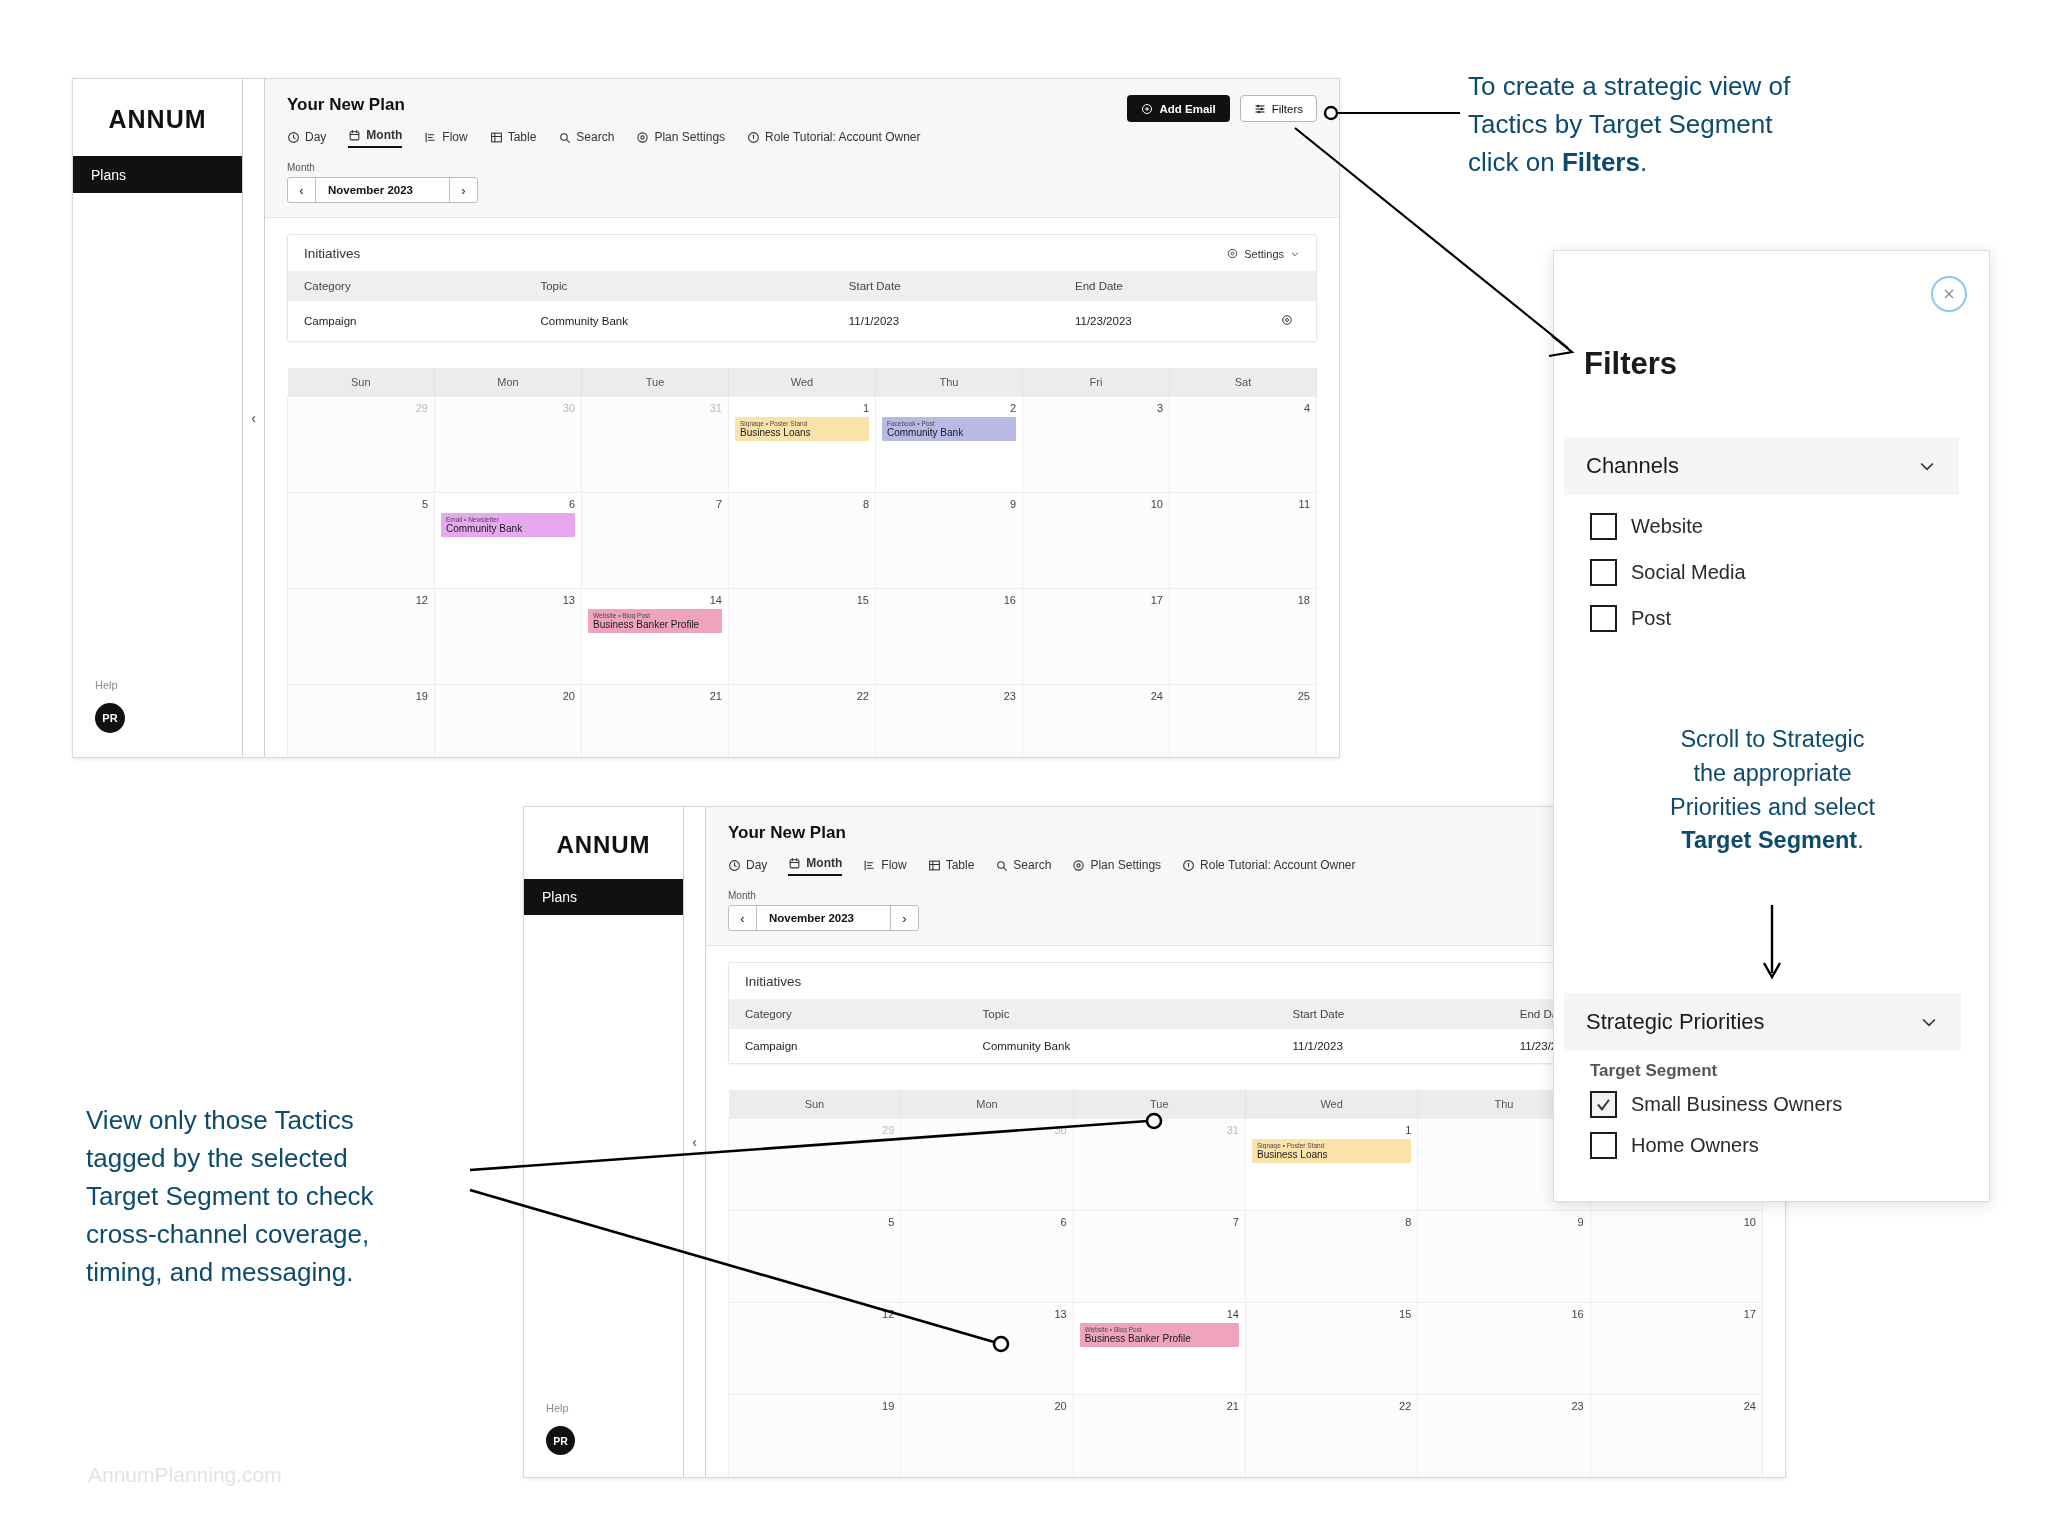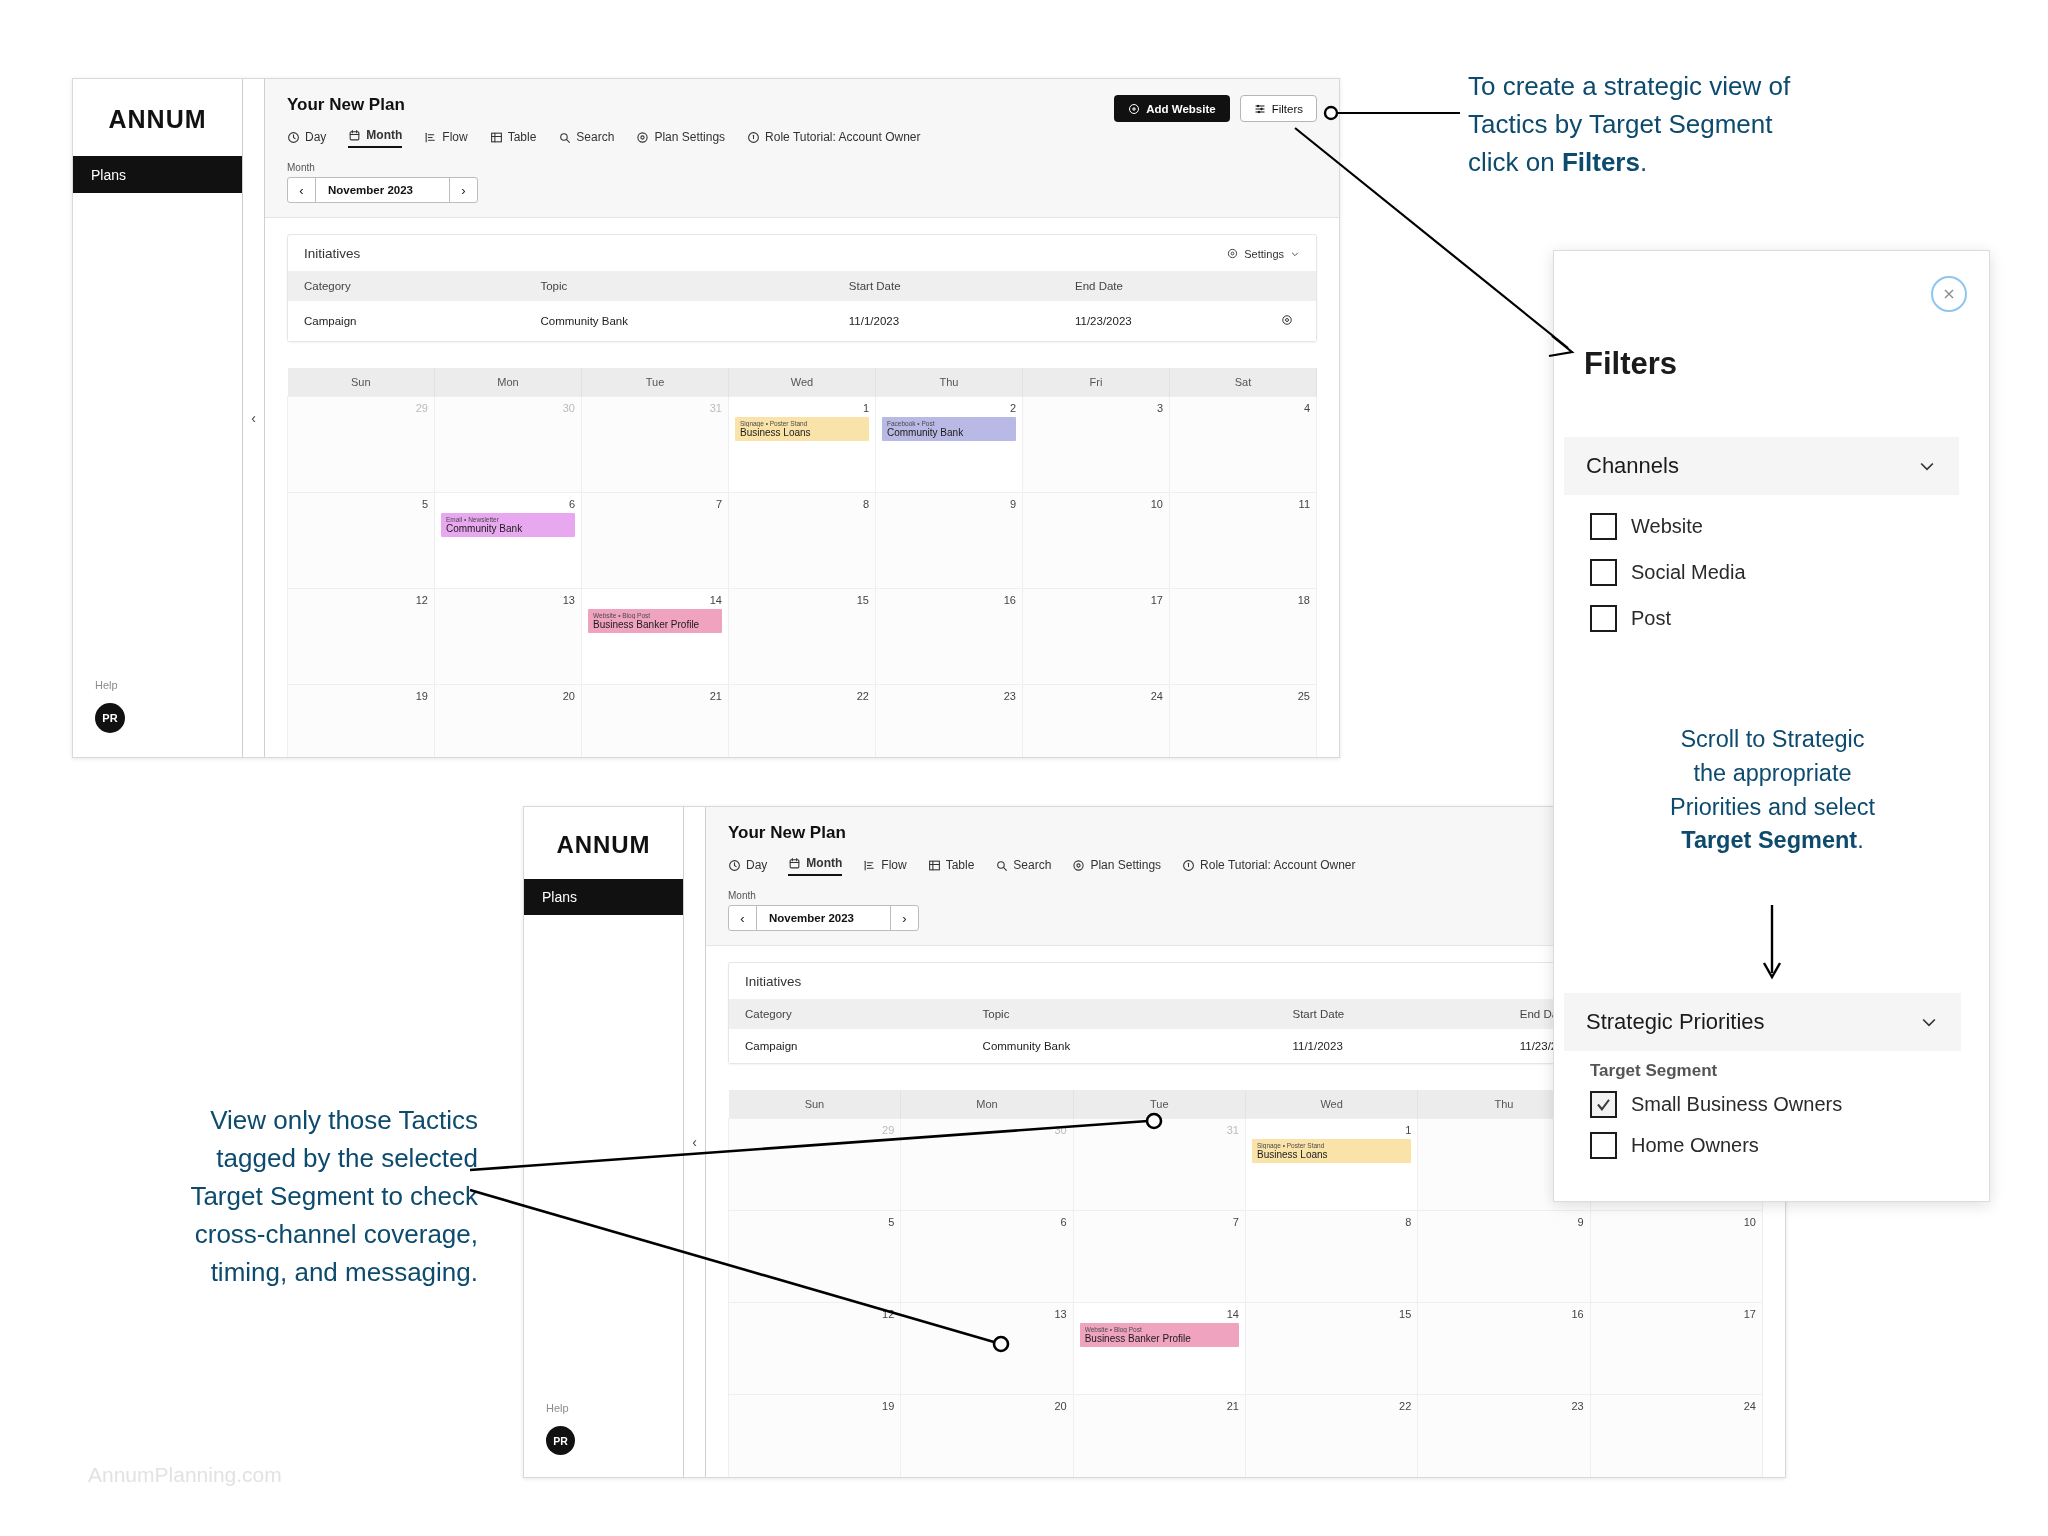--- a/index.html
+++ b/index.html
@@ -297,21 +297,21 @@
             <div class="mp-btn" style="width:27px;font-size:13px;">›</div>
           </div>
         </div>
 
         <div style="position:absolute; right:22px; top:16px; display:flex; gap:10px; align-items:center;">
           <div class="btn-primary" style="height:27px;padding:0 14px;font-size:11.5px;gap:6px;">
             <svg width="12" height="12" viewBox="0 0 24 24" fill="none" stroke="#fff" stroke-width="2">
               <circle cx="12" cy="12" r="9"></circle>
                 <path d="M12 8v8M8 12h8"></path>
               </svg>
-            <span>Add Website</span>
+            <span>Add Email</span>
           </div>
           <div class="btn-secondary" style="height:27px;padding:0 13px;font-size:11.5px;gap:6px;">
             <svg width="12" height="12" viewBox="0 0 24 24" fill="none" stroke="#111" stroke-width="2">
               <path d="M3 6h18M3 12h18M3 18h18"></path>
                 <circle cx="8" cy="6" r="1.6" fill="#111"></circle>
               <circle cx="15" cy="12" r="1.6" fill="#111"></circle>
                 <circle cx="10" cy="18" r="1.6" fill="#111"></circle>
               </svg>
             <span>Filters</span>
           </div>
@@ -779,21 +779,21 @@
         </div>
       </div>
   </div>
 
   <div class="callout" style="left:1468px; top:68px; width:430px; font-size:26px; line-height:1.46;">
     <div>To create a strategic view of</div>
     <div>Tactics by Target Segment</div>
     <div><span>click on </span><b>Filters</b><span>.</span></div>
   </div>
 
-  <div class="callout" style="left:58px; top:1102px; width:420px; font-size:26px; line-height:1.46;text-align:right;">
+  <div class="callout" style="left:86px; top:1102px; width:420px; font-size:26px; line-height:1.46;">
     <div>View only those Tactics</div>
     <div>tagged by the selected</div>
     <div>Target Segment to check</div>
     <div>cross-channel coverage,</div>
     <div>timing, and messaging.</div>
   </div>
 
   <svg class="svg-layer" width="2048" height="1536" viewBox="0 0 2048 1536">
 
     <g stroke="#000" stroke-width="2.2" fill="none">

